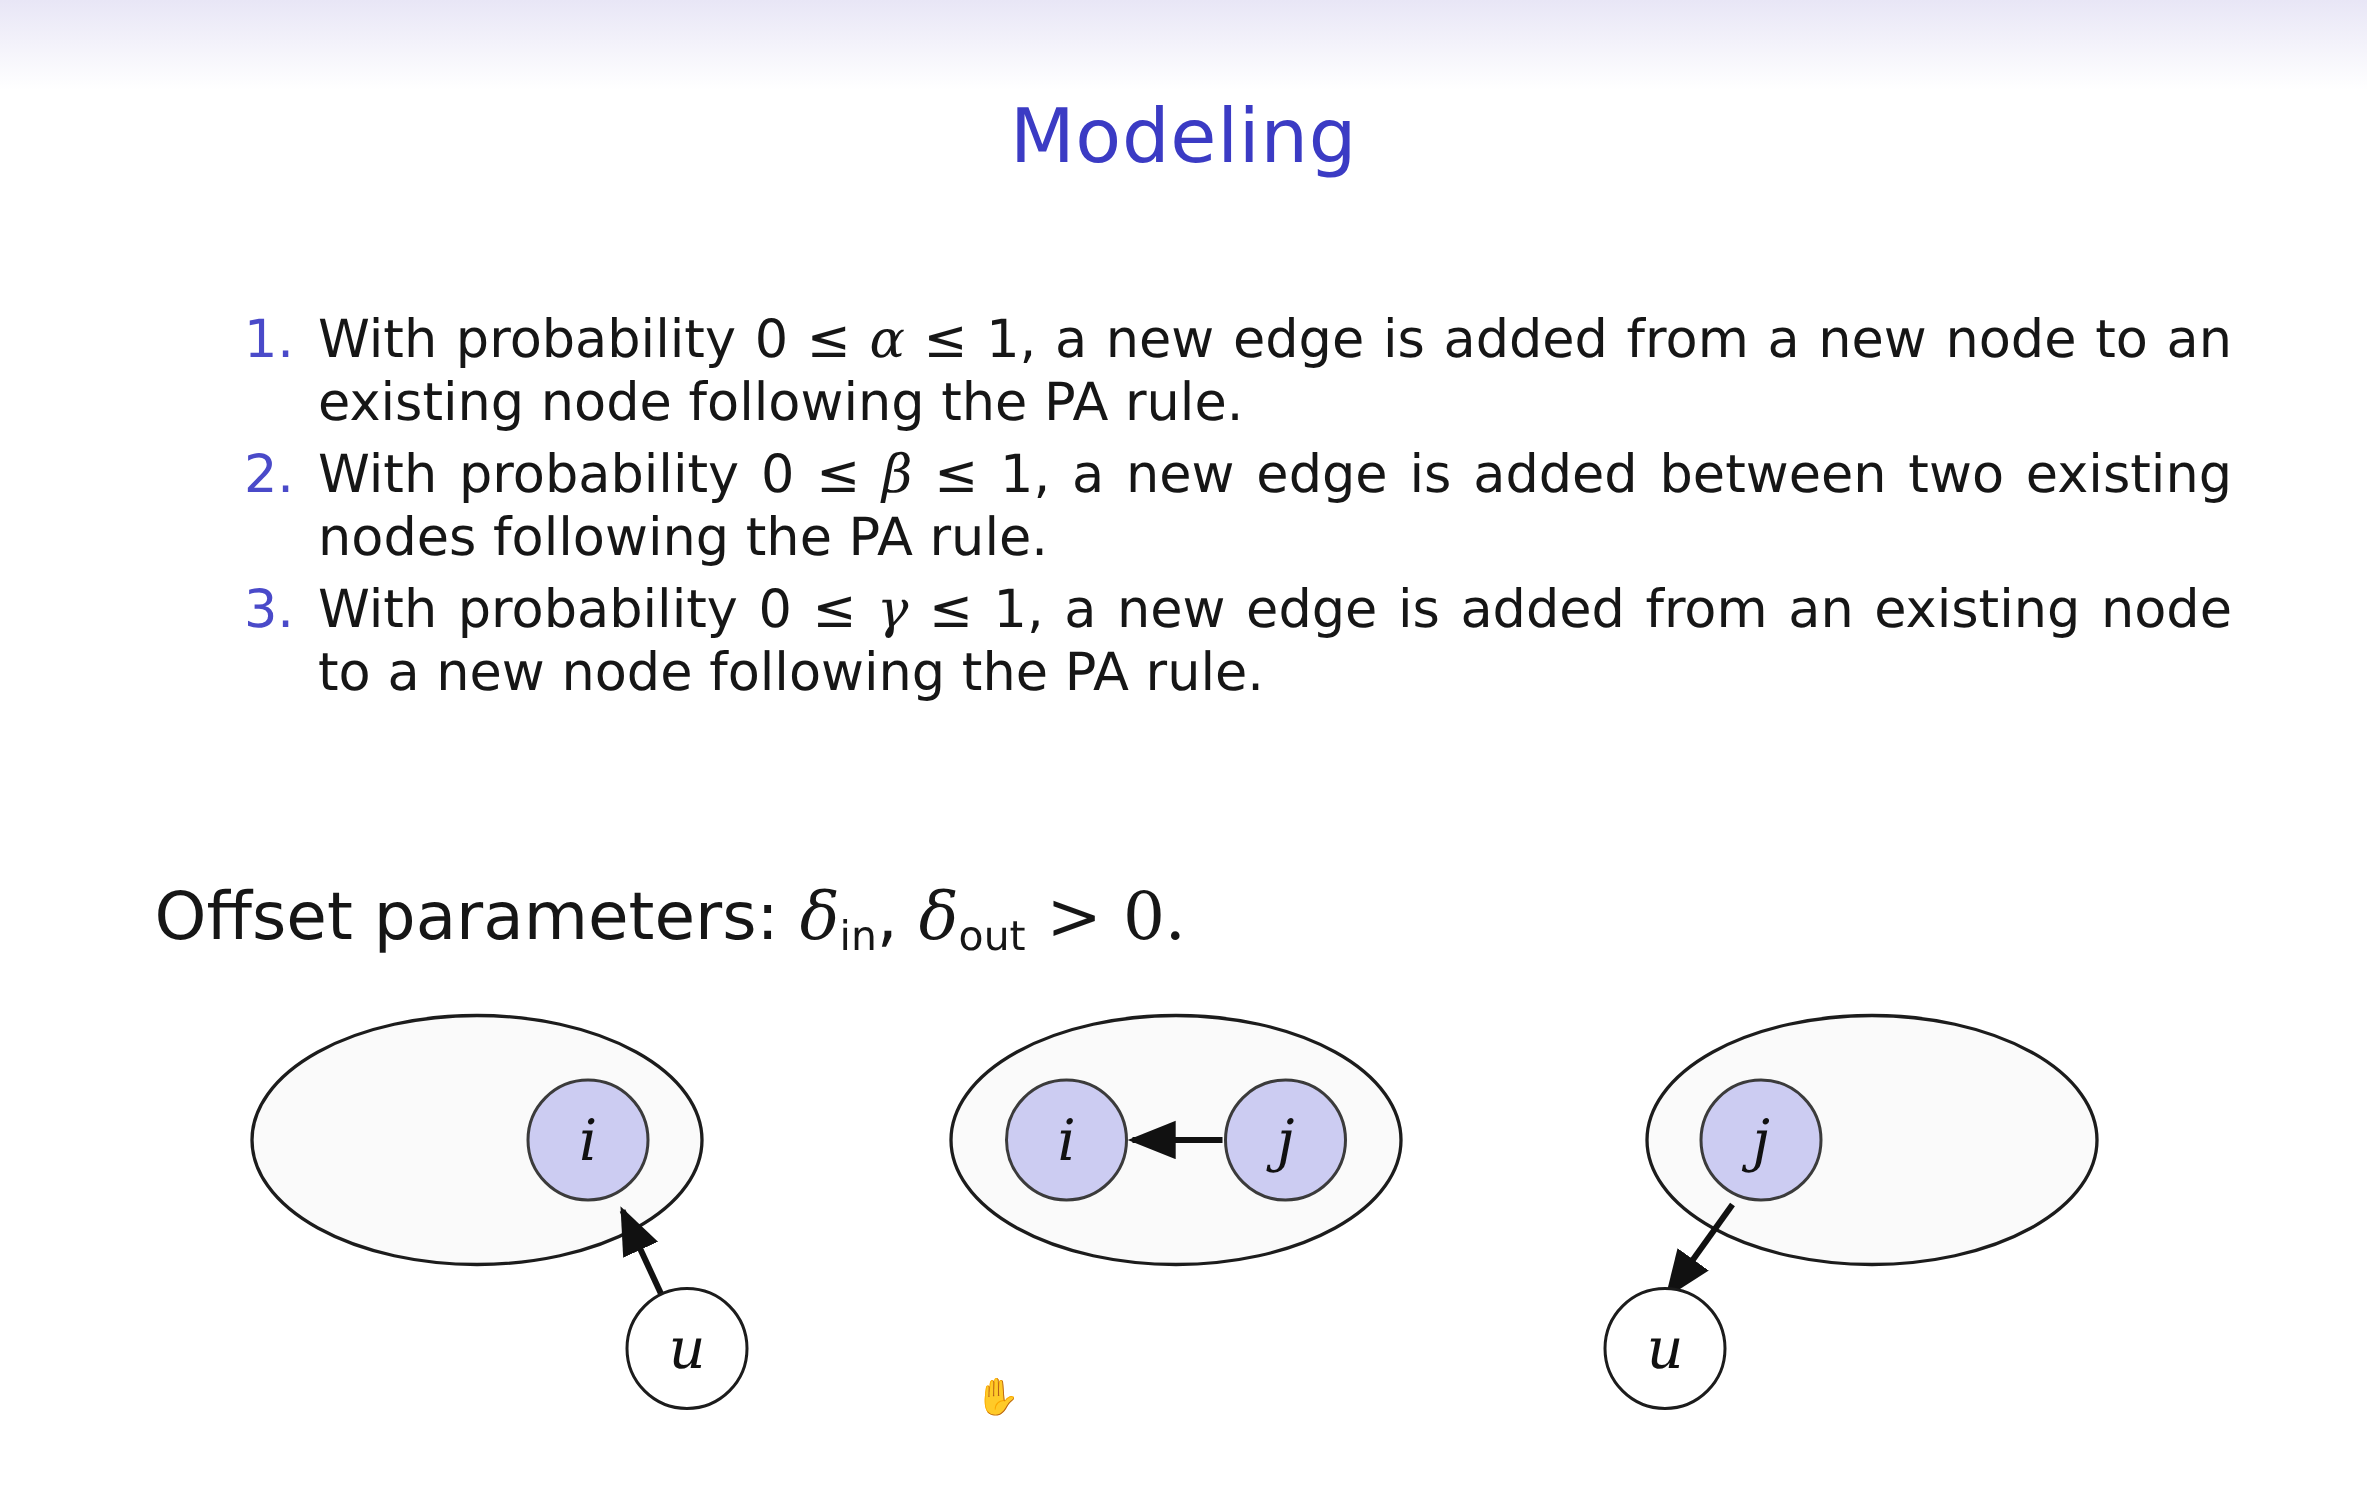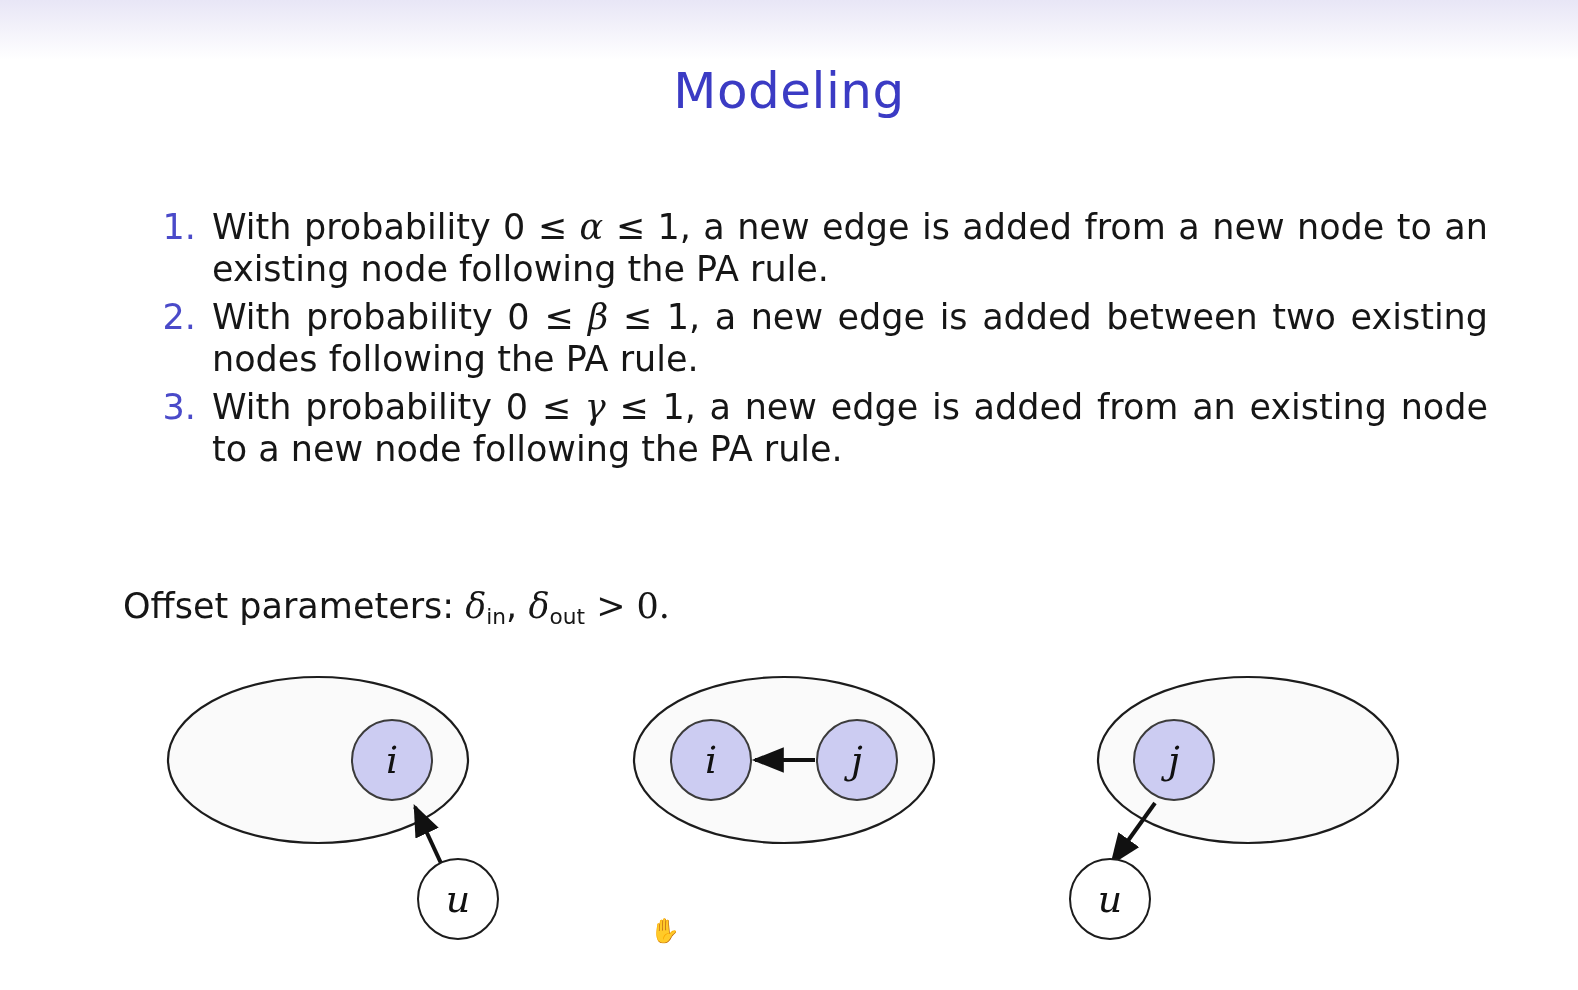--- a/index.html
+++ b/index.html
@@ -74,22 +74,22 @@
     left: 0;
     top: 0;
     color: #4a4ac9;
     width: 46px;
     text-align: right;
     font-size: 35px;
   }
   .offset {
     position: absolute;
     top: 586px;
-    left: 123px;
-    font-size: 35px;
+    left: 103px;
+    font-size: 44px;
     color: #161616;
   }
   .math {
     font-family: "DejaVu Serif", serif;
     font-style: italic;
   }
   .mathup {
     font-family: "DejaVu Serif", serif;
     font-style: normal;
   }

